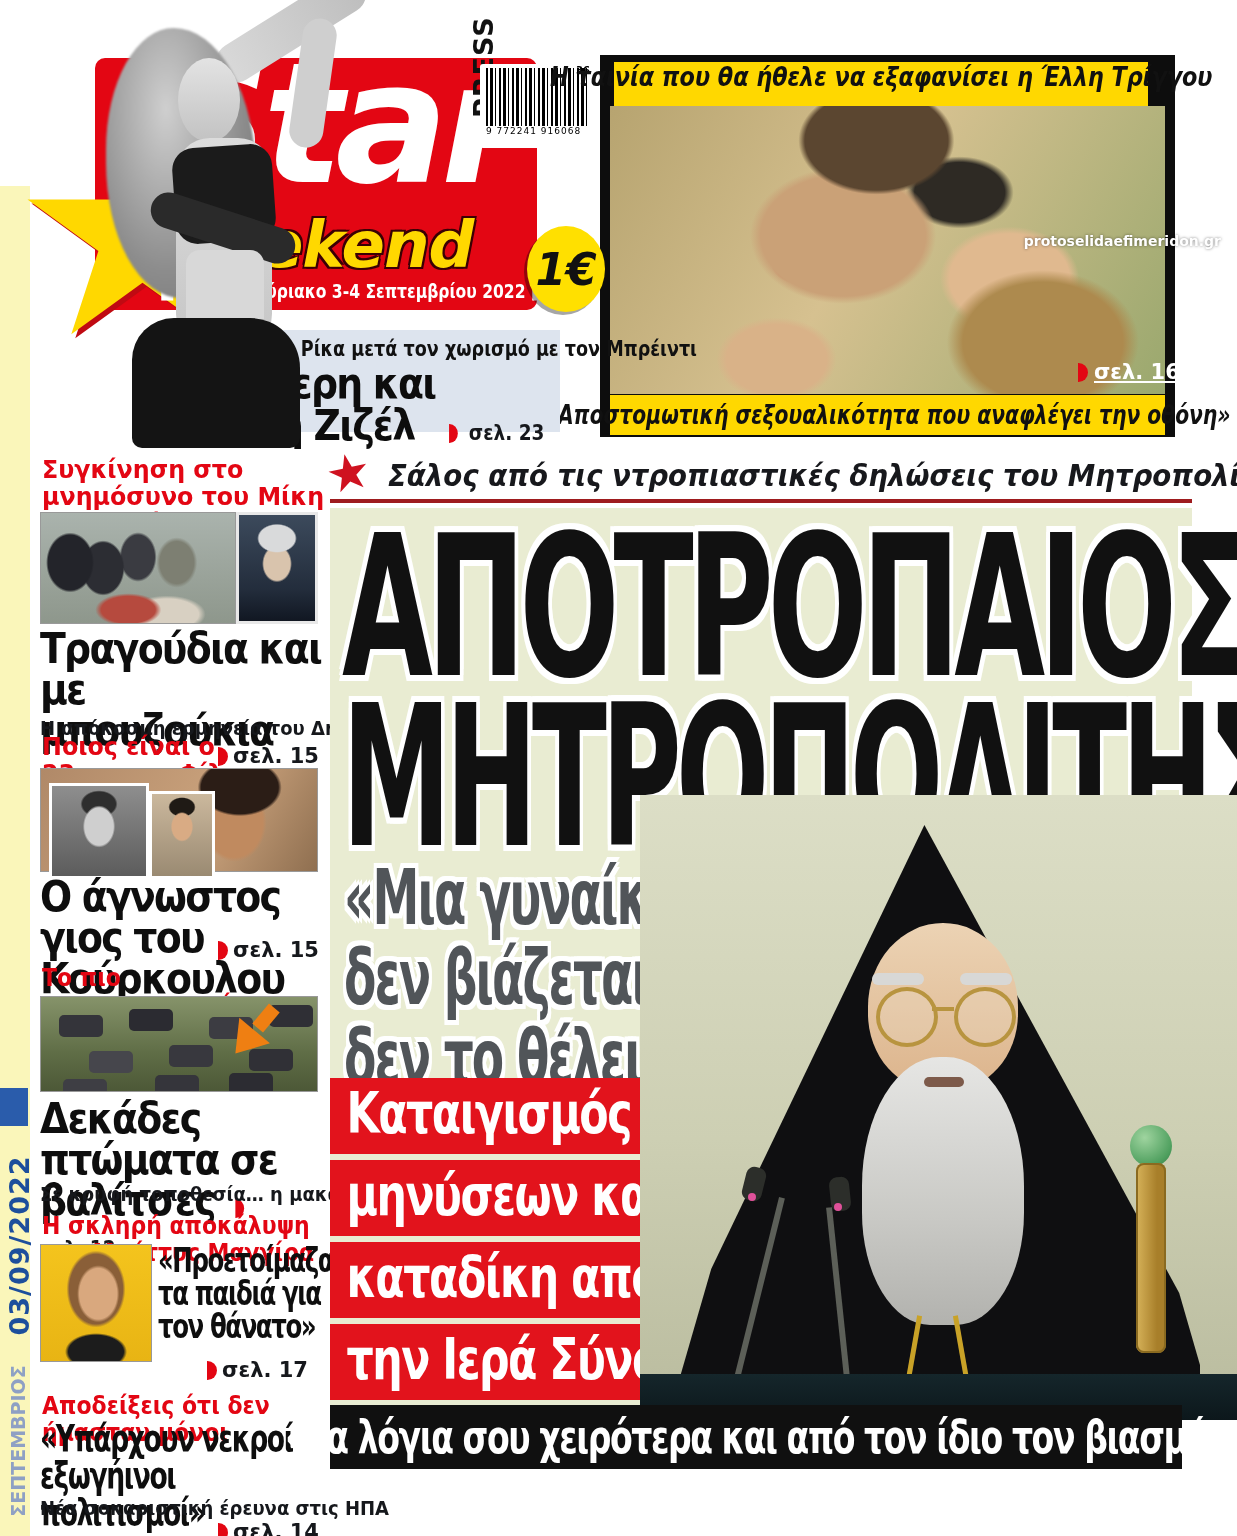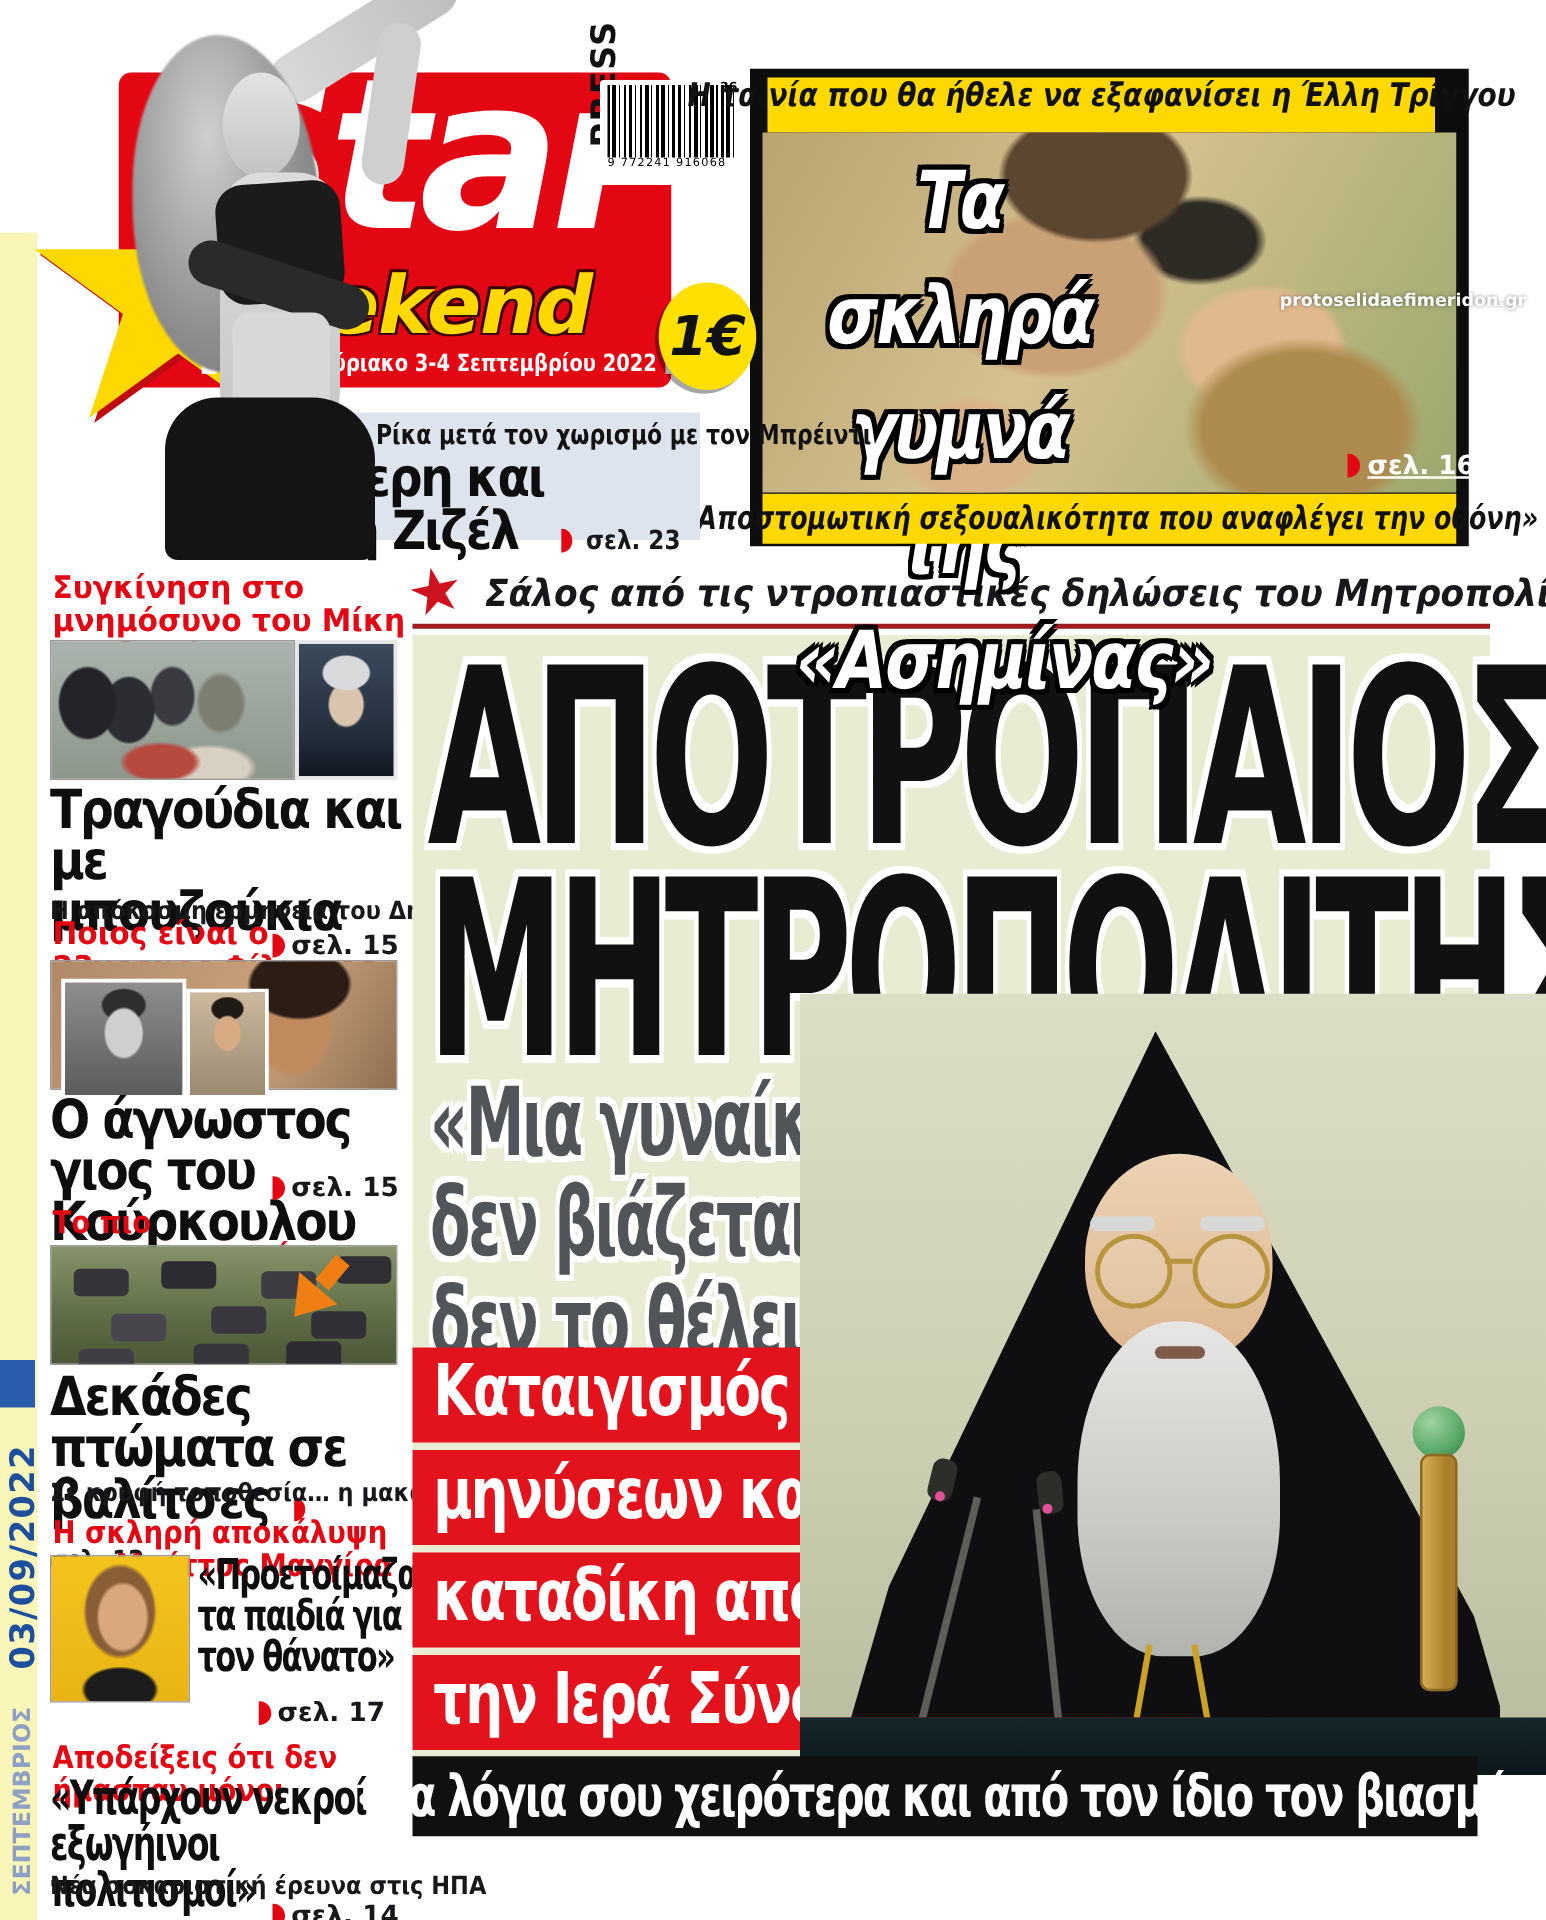--- a/index.html
+++ b/index.html
@@ -239,25 +239,20 @@
       <span class="pmark" style="margin-left:26px;"></span>
       <span class="page-label" style="letter-spacing:0;">σελ. 23</span>
     </div>
   </div>
 
   <div class="abs film-panel">
     <div class="film-banner-top">
       <span>Η ταινία που θα ήθελε να εξαφανίσει η Έλλη Τρίγγου</span>
     </div>
     <div class="film-photo"></div>
-    <div class="film-headline">
-      <div>Τα σκληρά</div>
-      <div>γυμνά της</div>
-      <div>«Ασημίνας»</div>
-    </div>
     <div class="film-watermark">protoselidaefimeridon.gr</div>
     <div class="film-page">
       <span class="pmark"></span>
       <span class="page-label" style="color:#fff;text-decoration:underline;">σελ. 16</span>
     </div>
     <div class="film-banner-bottom">
       <span>«Αποστομωτική σεξουαλικότητα που αναφλέγει την οθόνη»</span>
     </div>
   </div>
 

